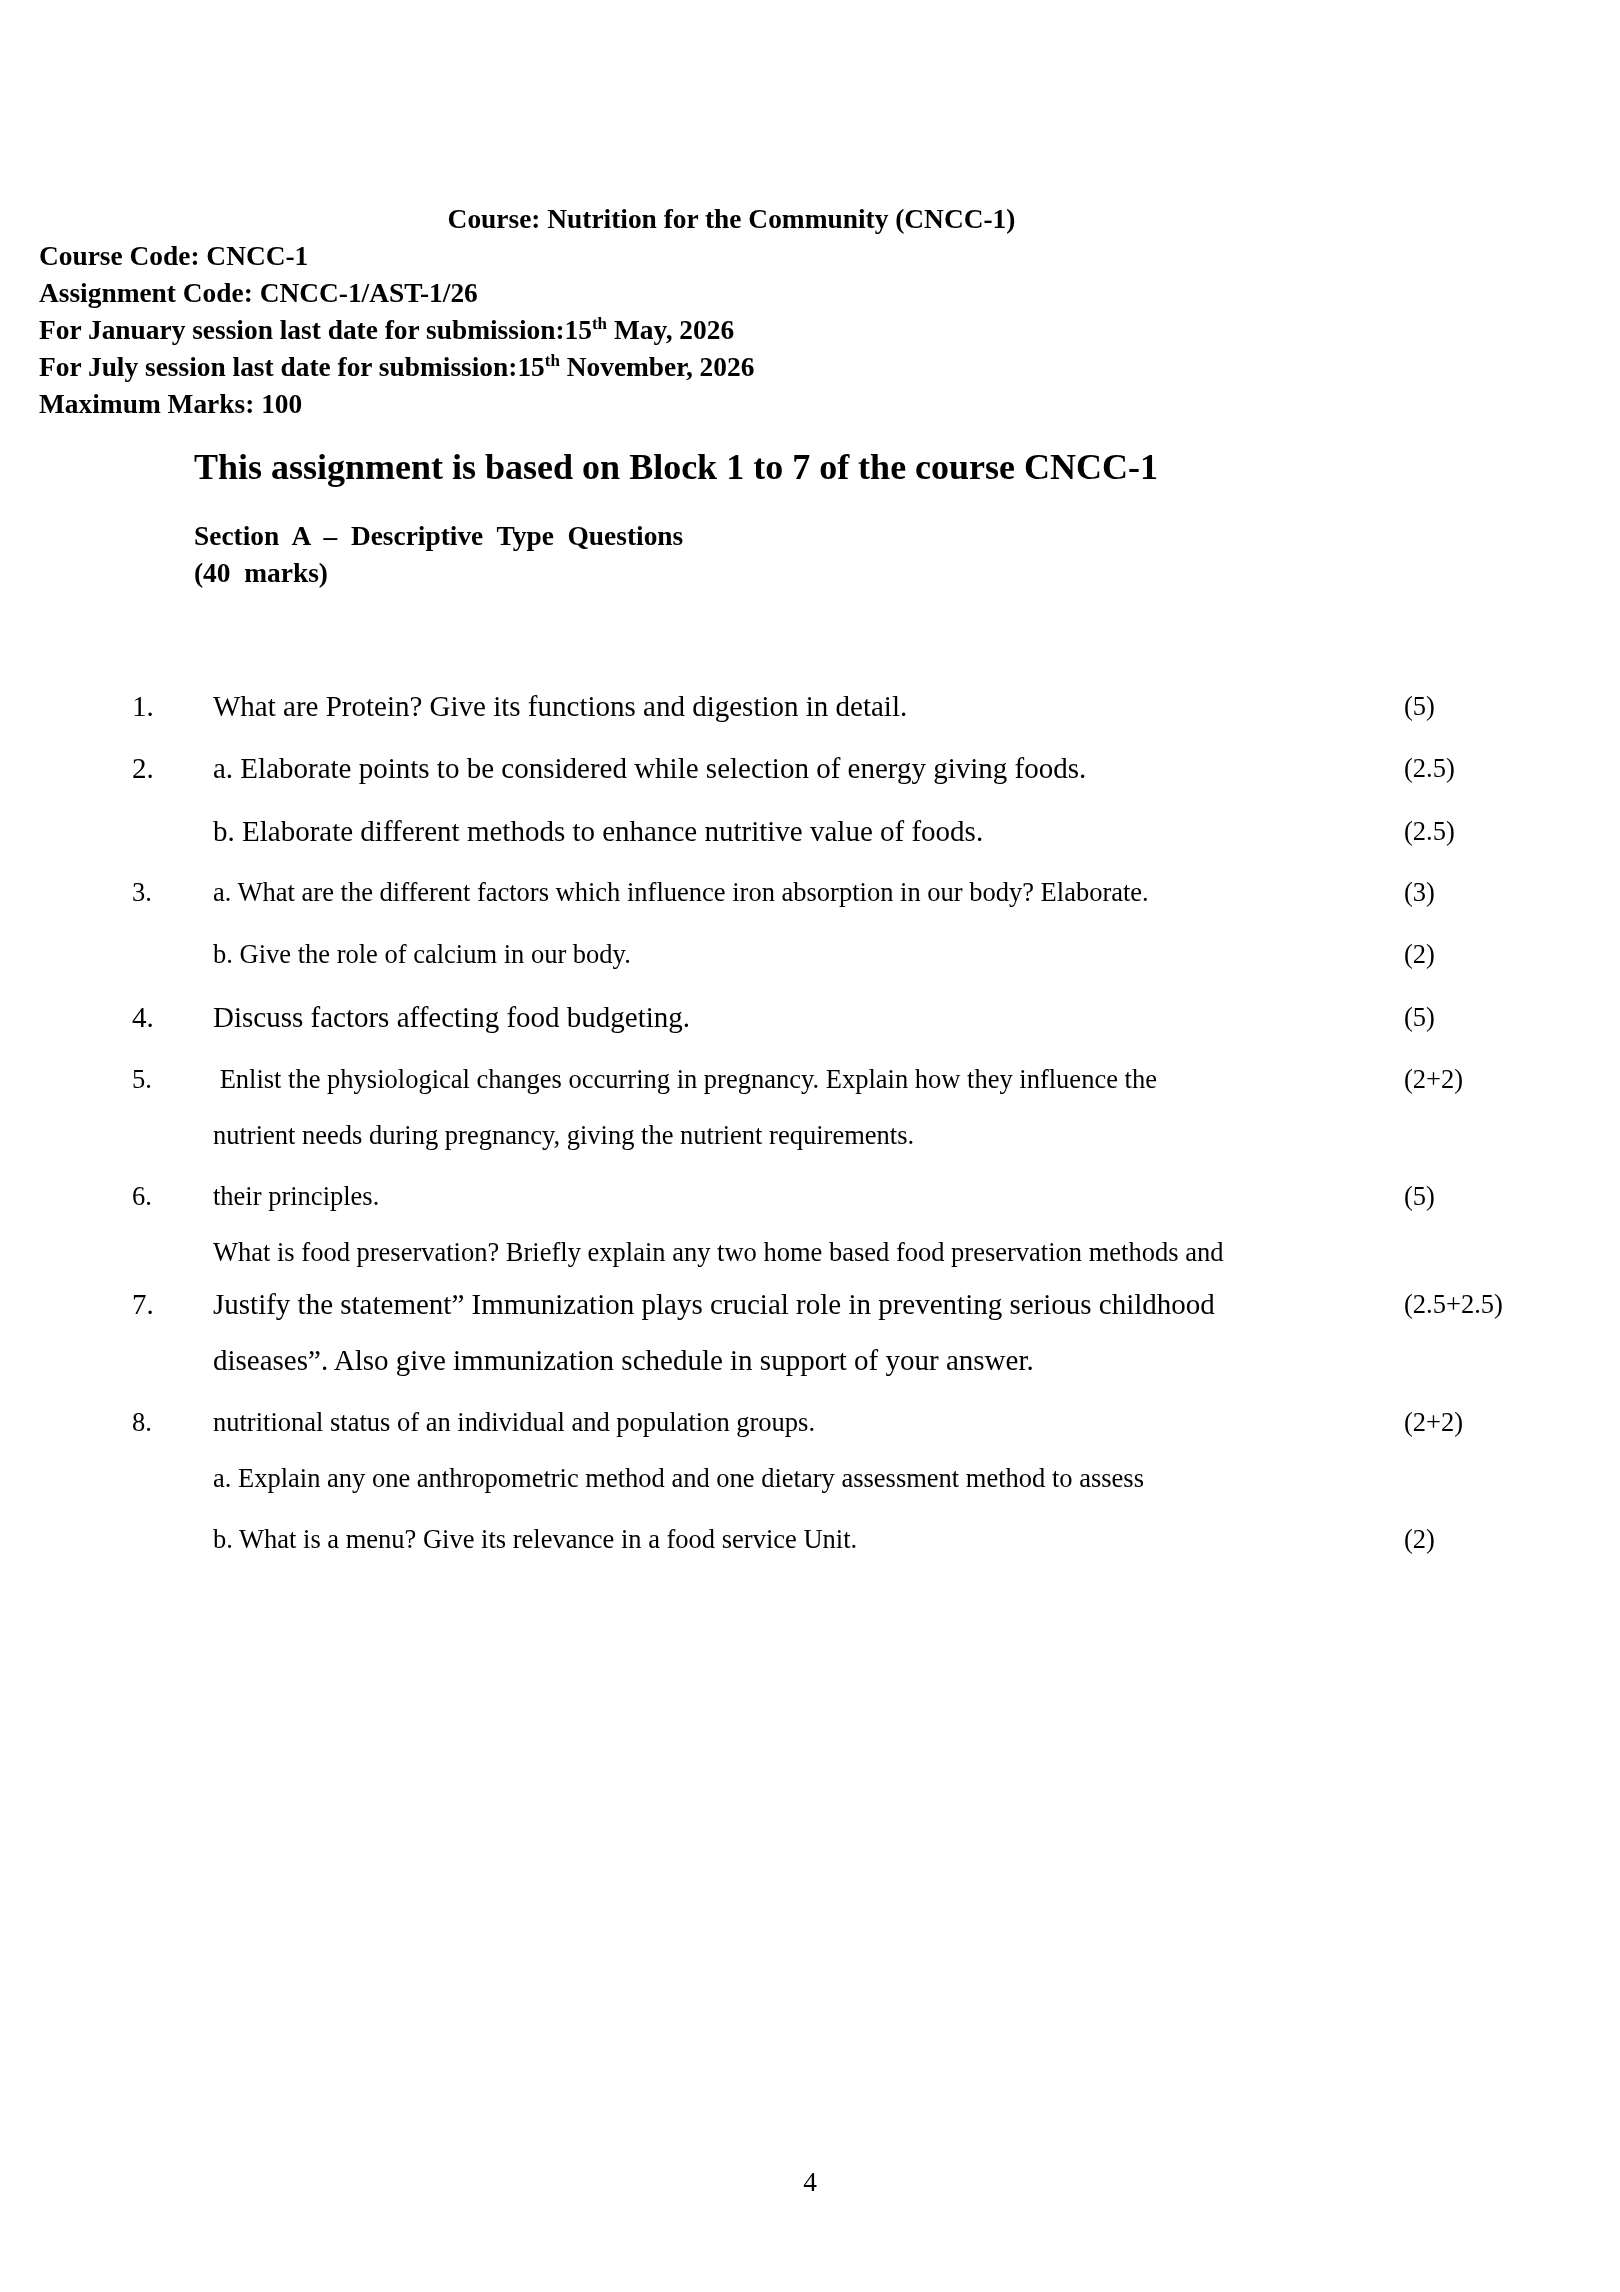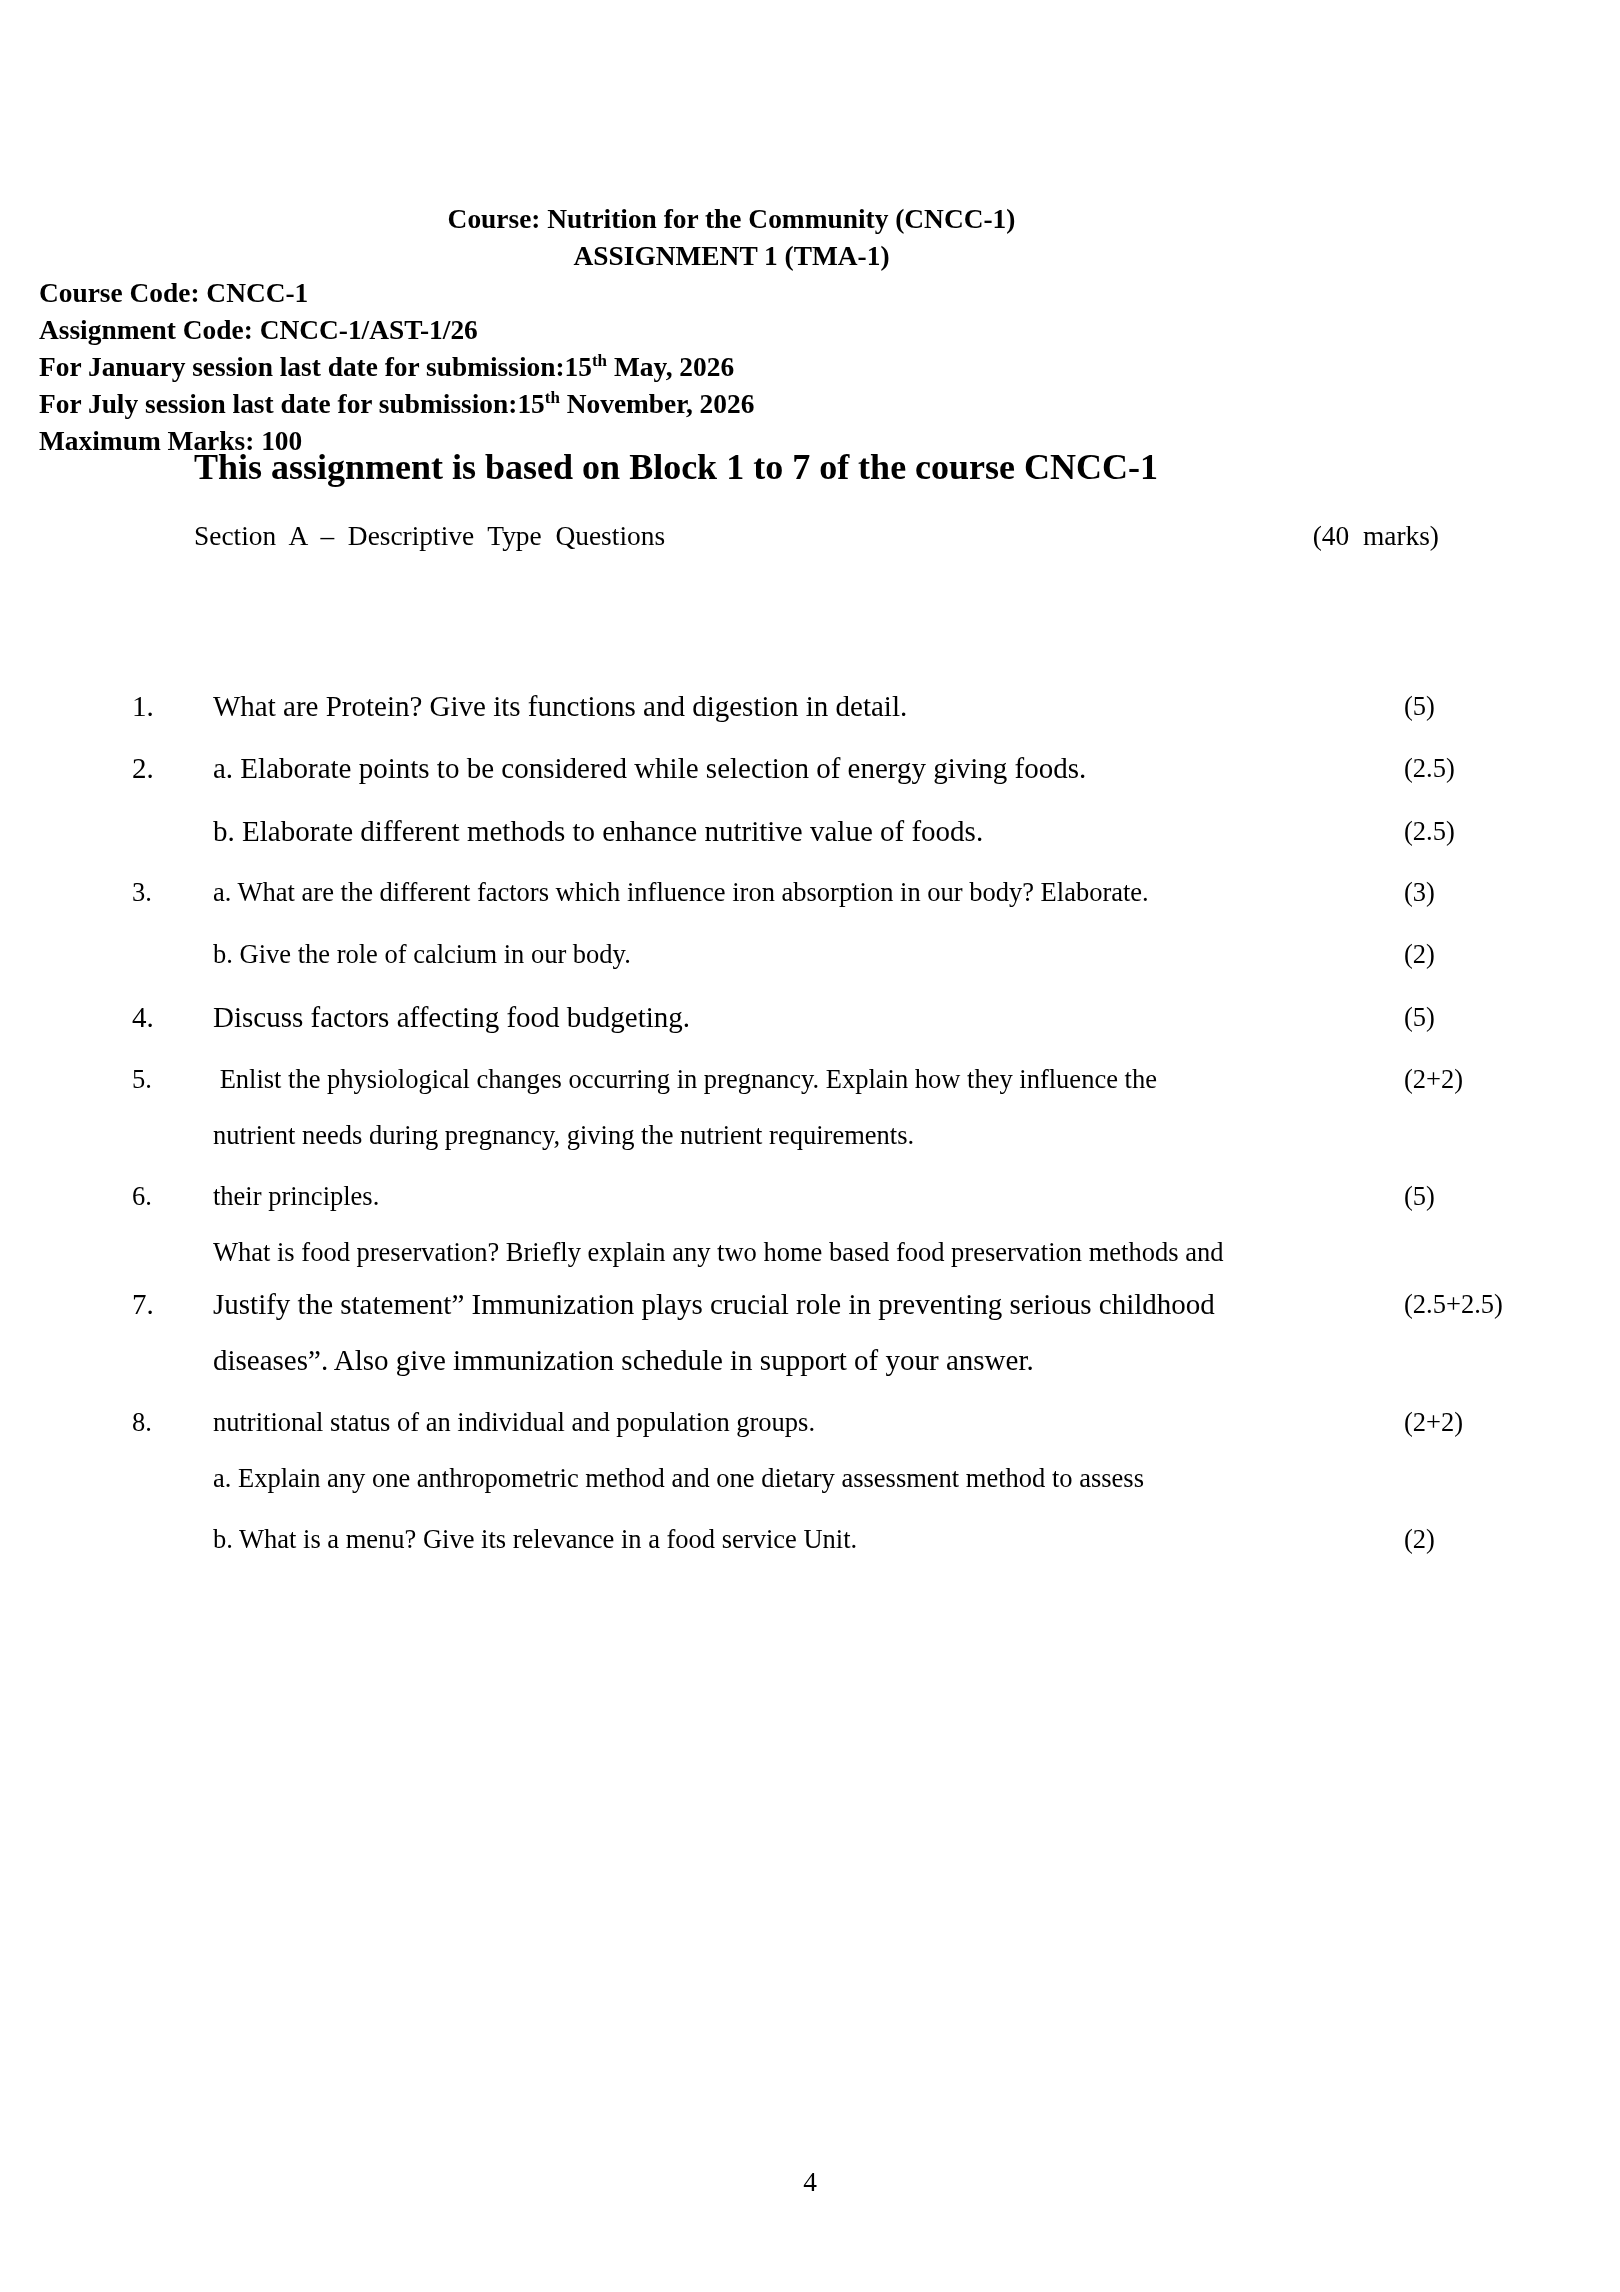--- a/index.html
+++ b/index.html
@@ -22,21 +22,21 @@
   .sup{font-size:0.62em;vertical-align:super;line-height:0;}
   
   .based-on{
     position:absolute;left:194px;top:449px;
     font-weight:bold;font-size:36px;line-height:37px;
   }
   
   .section-line{
     position:absolute;left:194px;right:181px;top:518px;
     display:flex;justify-content:space-between;
-    font-weight:normal;font-size:27.4px;line-height:37px;
+    font-weight:bold;font-size:27.4px;line-height:37px;flex-direction:column;
   }
   .wsp{word-spacing:6.9px;}
   
   .intro{
     position:absolute;left:194px;top:594px;
     font-size:26.5px;line-height:37px;
   }
   
   .qrow{
     position:absolute;left:132px;width:1313px;
@@ -56,21 +56,20 @@
     text-align:center;font-size:27.4px;line-height:37px;
   }
 </style>
 </head>
 <body>
 
 <div class="page">
 
   <div class="header">
     <div class="h-center">Course: Nutrition for the Community (CNCC-1)</div>
-    <div class="h-center">ASSIGNMENT 1 (TMA-1)</div>
     <div class="h-right">Course Code: CNCC-1</div>
     <div class="h-right">Assignment Code: CNCC-1/AST-1/26</div>
     <div class="h-right"><span>For January session last date for submission:15</span><span class="sup">th</span><span> May, 2026</span></div>
     <div class="h-right"><span>For July session last date for submission:15</span><span class="sup">th</span><span> November, 2026</span></div>
     <div class="h-right">Maximum Marks: 100</div>
   </div>
 
   <div class="based-on">This assignment is based on Block 1 to 7 of the course CNCC-1</div>
 
   <div class="section-line">

